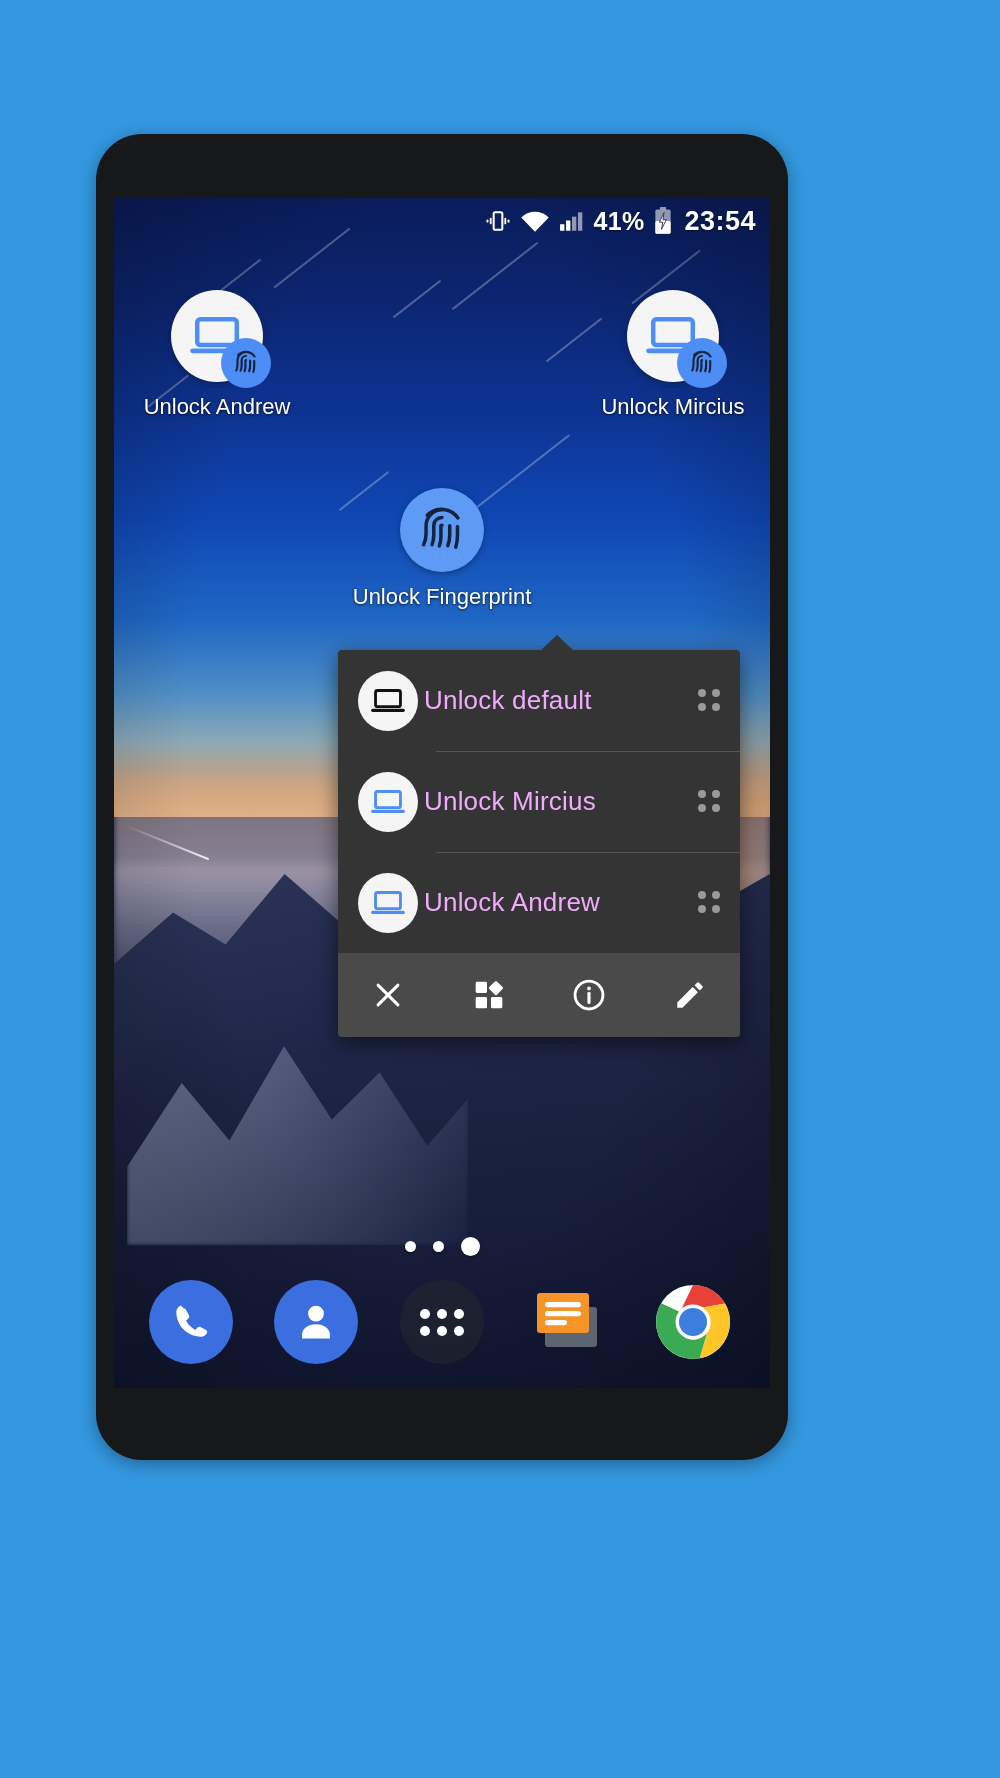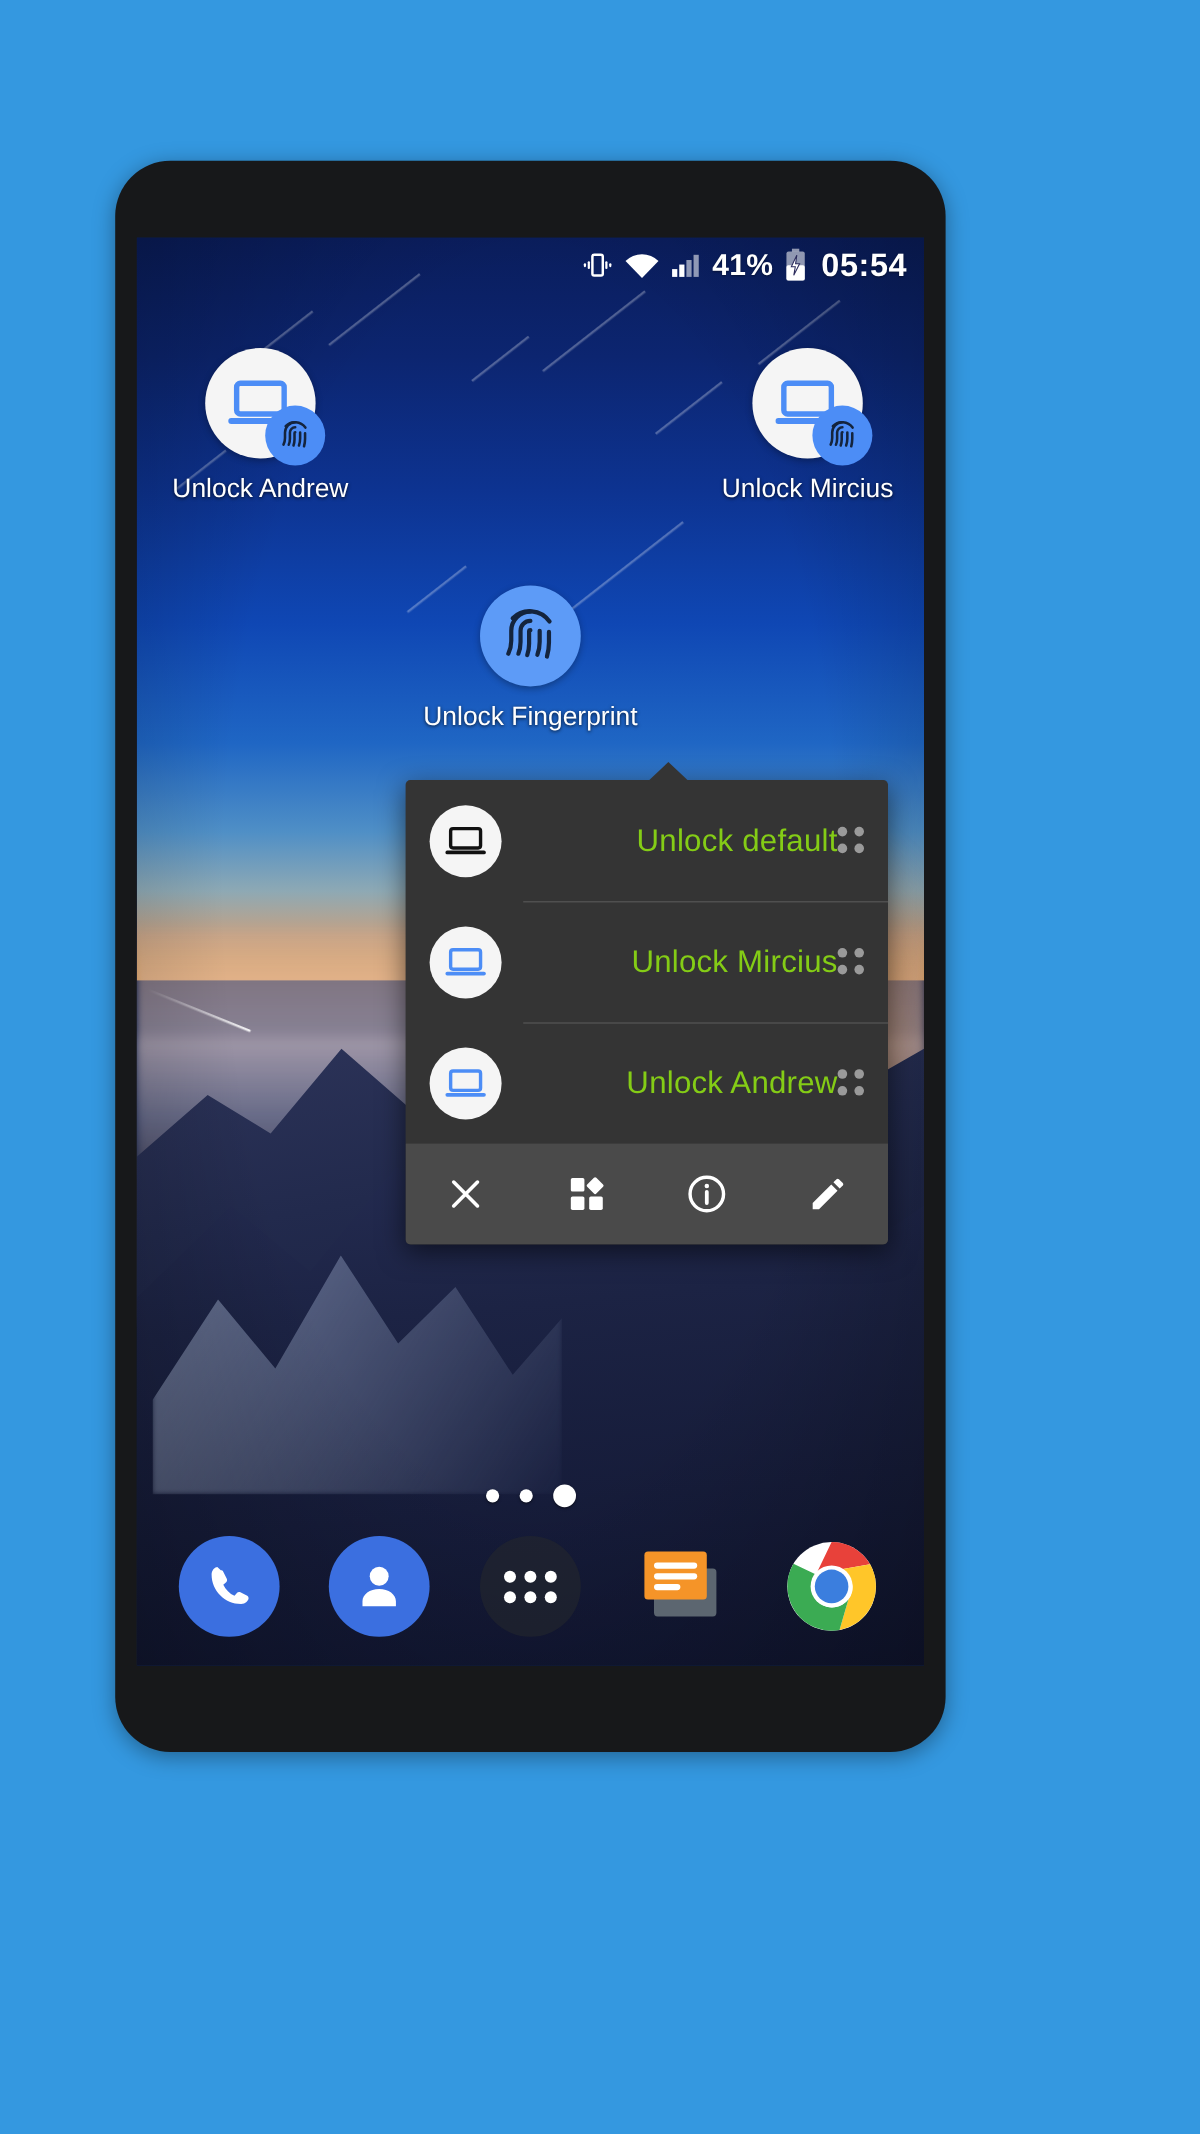--- a/index.html
+++ b/index.html
@@ -11,21 +11,20 @@
   body { background: #3498e0; position: relative; }
 
   
   #phone-frame {
     position: absolute;
     left: 96px; top: 134px;
     width: 692px; height: 1326px;
     background: #17181a;
     border-radius: 46px;
     box-shadow: 0 4px 18px rgba(0,0,0,.35);
-    text-align: right;
   }
   #phone-screen {
     position: absolute;
     left: 18px; top: 64px;
     width: 656px; height: 1190px;
     overflow: hidden;
     background: #0b1d4a;
   }
 
   
@@ -169,22 +168,22 @@
   .menu-row + .menu-row::before {
     content: ""; position: absolute; left: 98px; right: 0; top: 0;
     height: 1px; background: rgba(255,255,255,.17);
   }
   .menu-icon {
     width: 60px; height: 60px; border-radius: 50%;
     background: #f5f5f5; flex: 0 0 auto;
     display: flex; align-items: center; justify-content: center;
   }
   .menu-label {
-    flex: 1 1 auto; margin-left: 20px;
-    color: #84cc16; font-size: 26px; letter-spacing: .2px;
+    flex: 1 1 auto; margin-left: 6px;
+    color: #f0abfc; font-size: 26px; letter-spacing: .2px;
   }
   .drag-handle {
     flex: 0 0 auto; width: 24px; height: 24px;
     display: grid; grid-template-columns: 9px 9px; grid-template-rows: 9px 9px;
     gap: 5px;
   }
   .drag-handle i {
     display: block; width: 8px; height: 8px; border-radius: 50%;
     background: #9a9a9a;
   }
@@ -282,21 +281,21 @@
       </span>
       <span id="battery-pct">41%</span>
       <span class="st-icon">
         <svg width="20" height="28" viewBox="0 0 14 22">
           <rect x="4.6" y="0" width="4.8" height="2.2" fill="#ffffff" opacity=".55"></rect>
           <rect x="1" y="2" width="12" height="19" rx="1.4" fill="#ffffff" opacity=".55"></rect>
           <rect x="1" y="11" width="12" height="10" rx="1.2" fill="#fff"></rect>
           <path d="M7.8 4.4 L4.2 12 h2.6 l-1 5.6 L9.6 10 H7 z" fill="#fff" stroke="#2b2b5c" stroke-width=".7"></path>
         </svg>
       </span>
-      <span id="status-clock">05:54</span>
+      <span id="status-clock">23:54</span>
     </div>
 
     <div class="home-icon" style="left:18px; top:92px;">
       <div class="icon-circle">
         <svg width="54" height="54" viewBox="0 0 24 24" fill="none" stroke="#4c8df6" stroke-width="2">
           <rect x="3.2" y="4.6" width="17.6" height="11.4" rx="1.4"></rect>
           <path d="M1.2 18.6 h21.6" stroke-linecap="round" stroke-width="2.2"></path>
         </svg>
         <span class="fp-badge">
           <svg width="34" height="34" viewBox="0 0 24 24" fill="none" stroke="#14243d" stroke-width="1.5" stroke-linecap="round">

